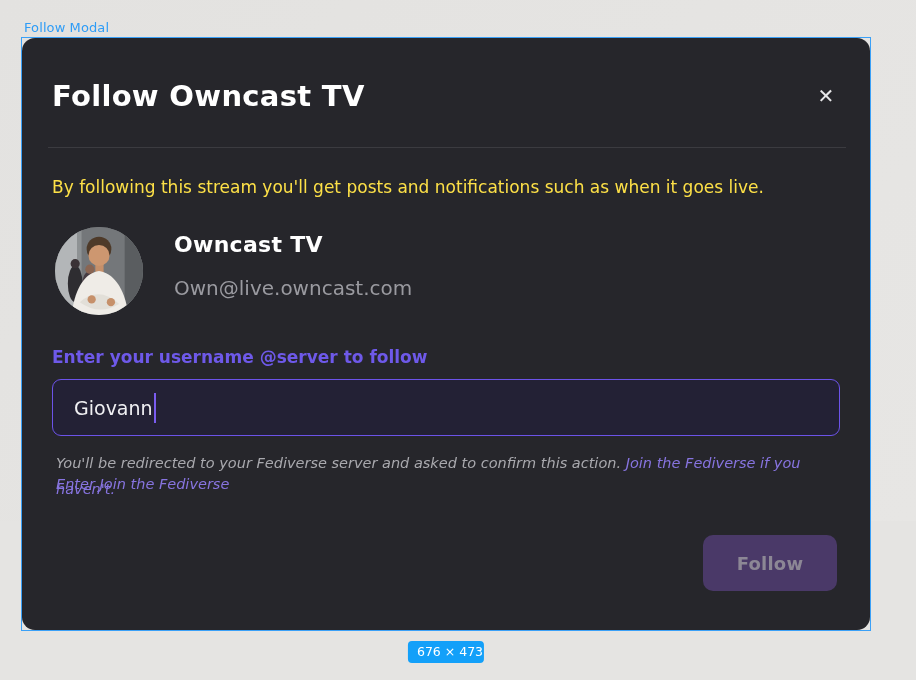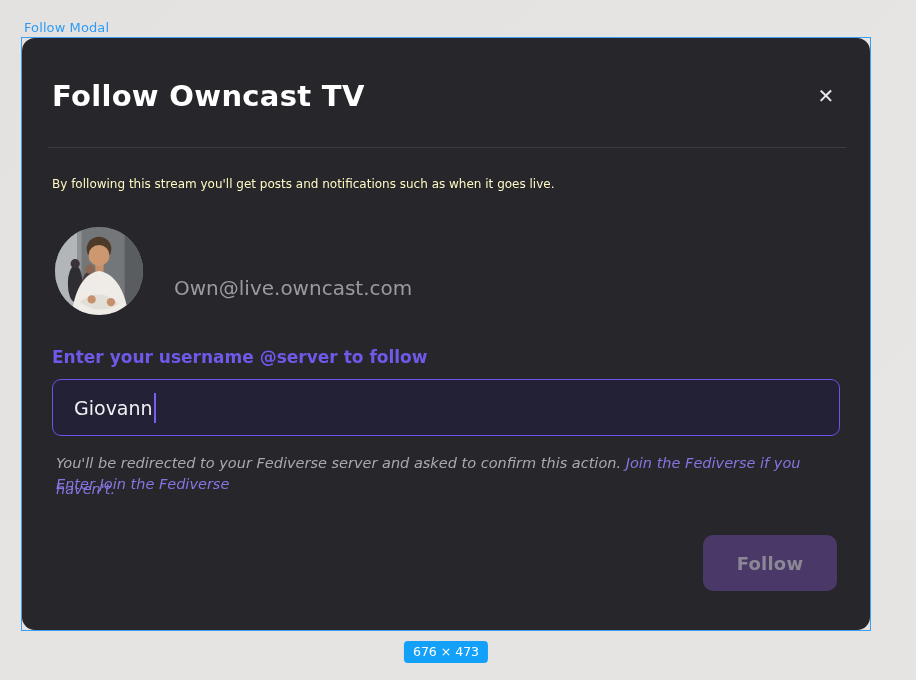--- a/index.html
+++ b/index.html
@@ -38,21 +38,21 @@
     width:28px; height:28px; display:flex; align-items:center; justify-content:center;
     color:#e8e8ea; font-size:20px; line-height:1; cursor:pointer;
     background:none; border:none;
   }
   .divider {
     position:absolute; left:26px; right:24px; top:109px;
     height:1px; background:#3b3b40;
   }
   .description {
     position:absolute; left:30px; top:139px; right:40px;
-    font-size:12px; color:#fef9c3;
+    font-size:17px; color:#fde047;
   }
   .account {
     position:absolute; left:33px; top:189px; width:500px; height:90px;
   }
   .avatar {
     position:absolute; left:0; top:0; width:88px; height:88px;
     border-radius:50%; overflow:hidden; background:#74777a;
   }
   .avatar svg { display:block; width:88px; height:88px; }
   .account-name {
@@ -91,21 +91,21 @@
   .btn {
     height:56px; border:none; border-radius:10px;
     font-family:inherit; font-size:18px; font-weight:700; letter-spacing:0.2px;
     cursor:pointer;
   }
   .btn-follow { width:134px; background:#4a3968; color:#8c8795; }
   .btn-join { width:285px; background:#6946b6; color:#ffffff; }
   .size-badge {
     position:absolute; left:446px; top:641px; transform:translateX(-50%);
     background:#13a0f9; color:#ffffff; font-size:12.5px;
-    padding:3px 9px 4px 9px; border-radius:4px; white-space:nowrap;
+    padding:3px 1px 4px 9px; border-radius:4px; white-space:nowrap;
   }
 </style>
 </head>
 <body>
 
 <div class="canvas">
 
   <div class="frame-label">Follow Modal</div>
 
   <div class="selection">
@@ -134,20 +134,21 @@
             <circle cx="38" cy="46" r="5" fill="#8a6552"></circle>
             <rect x="44" y="38" width="9" height="12" fill="#c6906a"></rect>
             <circle cx="48" cy="24" r="13.5" fill="#4e3a29"></circle>
             <circle cx="48" cy="31" r="11.5" fill="#cd9770"></circle>
             <path d="M18,96 C22,64 34,50 48,48 C62,50 76,64 80,96 Z" fill="#efece7"></path>
             <path d="M27,82 Q48,64 70,84 Q48,97 27,82 Z" fill="#e2dfd8"></path>
             <circle cx="40" cy="79" r="4.5" fill="#c6906a"></circle>
             <circle cx="61" cy="82" r="4.5" fill="#c6906a"></circle>
           </svg>
         </div>
+        <div class="account-name">Owncast TV</div>
         <div class="account-handle">Own@live.owncast.com</div>
       </div>
 
       <div class="form-label">Enter your username @server to follow</div>
 
       <div class="fake-input">
         <span class="value">Giovann</span>
         <span class="caret"></span>
       </div>
 

